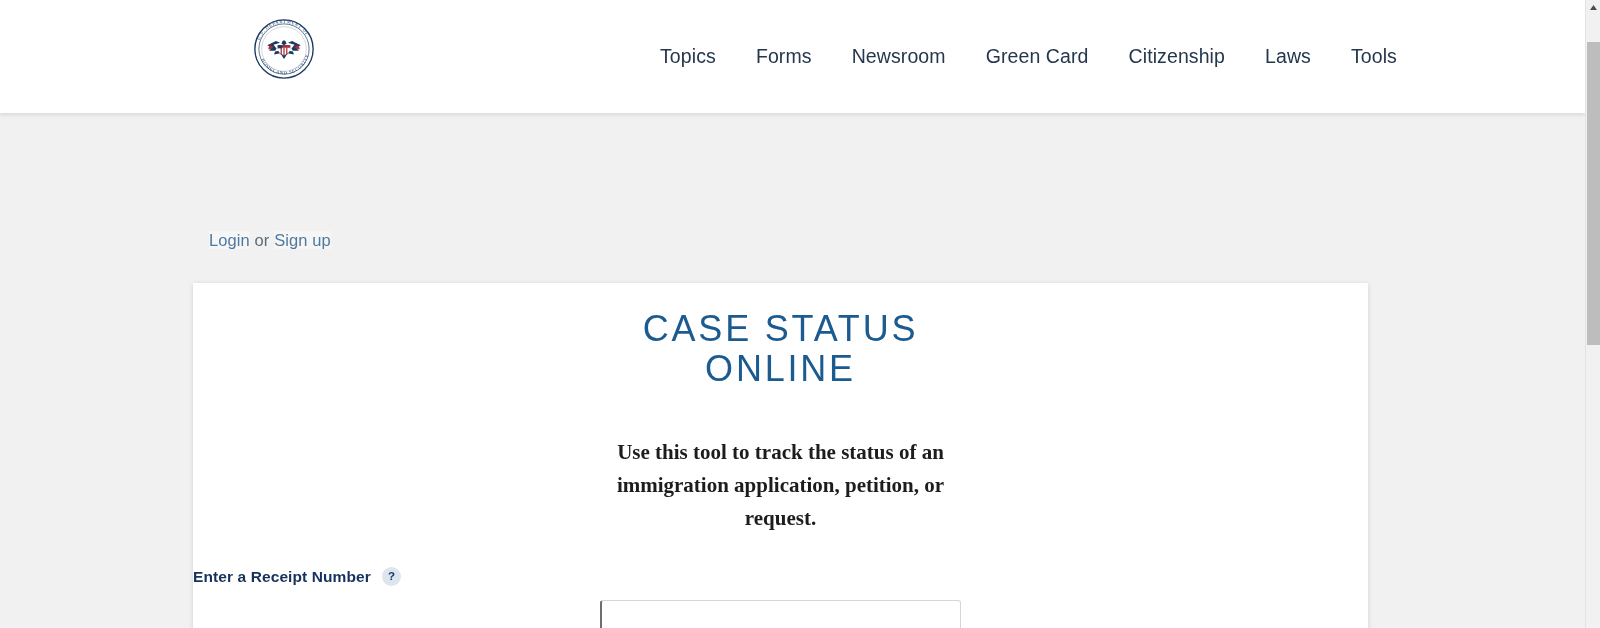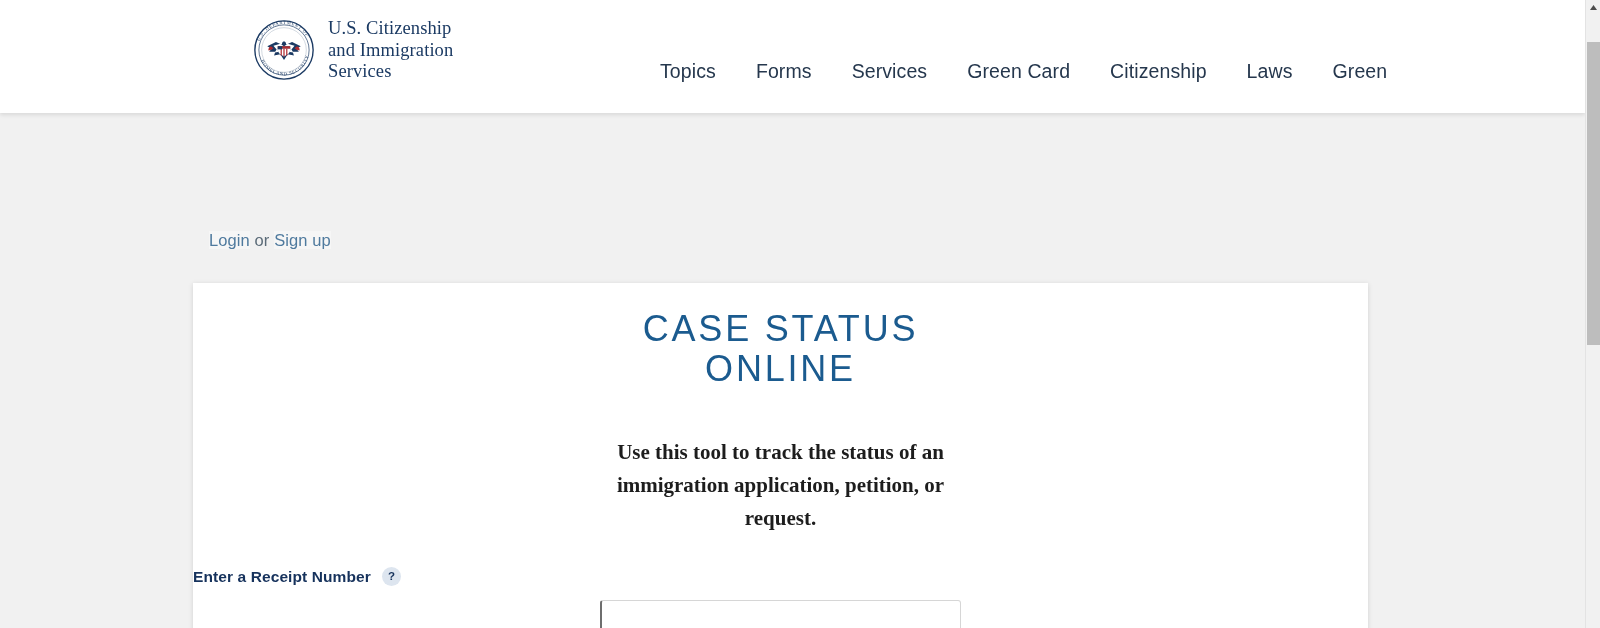--- a/index.html
+++ b/index.html
@@ -62,21 +62,21 @@
     color: #1b3a63;
     letter-spacing: .1px;
     white-space: pre;
     font-weight: 400;
   }
 
   
   #primary-nav {
     position: absolute;
     left: 640px;
-    top: 56px;
+    top: 41px;
     display: flex;
     align-items: center;
     gap: 0px;
   }
   #primary-nav .nav-item {
     font-size: 19.5px;
     color: #25374d;
     text-decoration: none;
     padding: 4px 20px;
     white-space: nowrap;
@@ -272,33 +272,30 @@
             <path d="M -10,-6 L 10,-6 L 10,0 Q 10,7 0,11 Q -10,7 -10,0 Z" fill="#1b3a63"></path>
             <path d="M -10,-6 L 10,-6 L 10,-2 L -10,-2 Z" fill="#b02a2f"></path>
             <path d="M -10,-2 L 10,-2 L 10,0 Q 10,6 0,10 Q -10,6 -10,0 Z" fill="#ffffff"></path>
             <path d="M -4.5,-2 L -4.5,9 M 0,-2 L 0,10.6 M 4.5,-2 L 4.5,9" stroke="#b02a2f" stroke-width="2" fill="none"></path>
             <path d="M -10,-6 L -3,-6 L -3,-1 L -10,-1 Z" fill="#1b3a63"></path>
             <circle cx="0" cy="-10.5" r="3.1" fill="#1b3a63"></circle>
             <path d="M -21,-6 Q -26,-4 -25,1 Q -20,0 -17,-3 Z" fill="#b02a2f"></path>
             <path d="M 21,-6 Q 26,-4 25,1 Q 20,0 17,-3 Z" fill="#b02a2f"></path>
           </g>
         </svg>
-        <div id="logo-text" style="white-space: pre;">U.S. Citizenship
-and Immigration
-Services</div>
       </a>
 
       <nav id="primary-nav">
         <a class="nav-item">Topics</a>
         <a class="nav-item">Forms</a>
-        <a class="nav-item">Services</a>
+        <a class="nav-item">Newsroom</a>
         <a class="nav-item">Green Card</a>
         <a class="nav-item">Citizenship</a>
         <a class="nav-item">Laws</a>
-        <a class="nav-item">Green</a>
+        <a class="nav-item">Tools</a>
       </nav>
 
     </div>
   </header>
 
   <main id="main-area">
 
     <div id="account-strip">
       <a>Login</a><span class="sep"> or </span><a>Sign up</a>
     </div>

